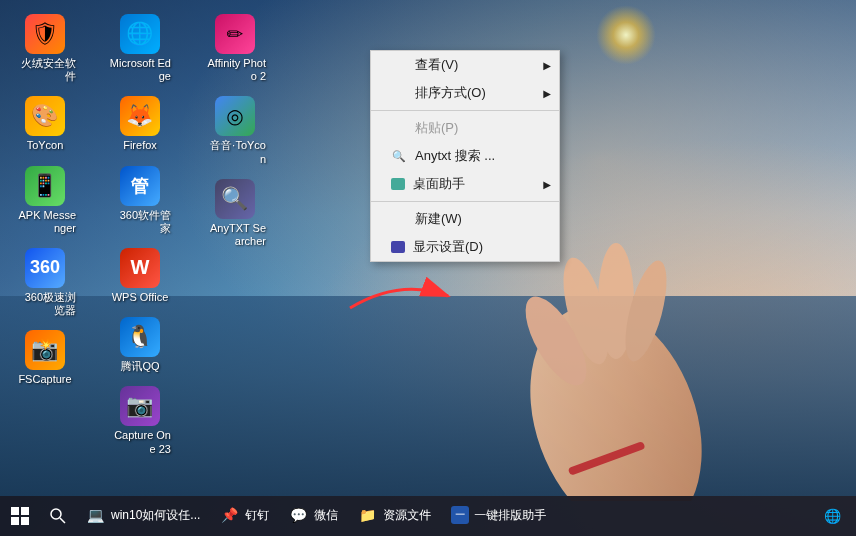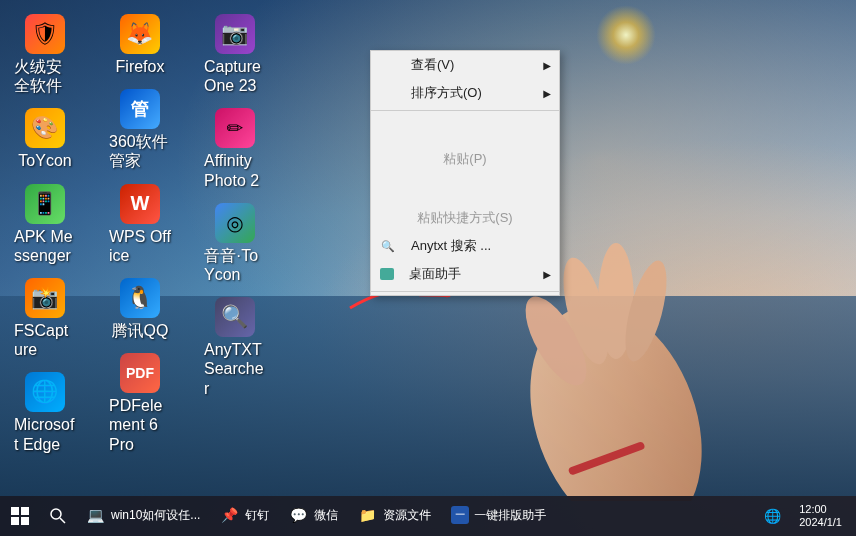--- a/index.html
+++ b/index.html
@@ -81,57 +81,56 @@
       border-radius: 8px;
       display: flex;
       align-items: center;
       justify-content: center;
       font-size: 22px;
       margin-bottom: 3px;
       position: relative;
     }
 
     .icon-label {
-      font-size: 16px;
+      font-size: 11px;
       color: white;
-      text-align: left;
+      text-align: right;
       text-shadow: 1px 1px 2px rgba(0,0,0,0.8);
       line-height: 1.2;
       max-width: 68px;
       word-break: break-all;
     }
 
     
     .context-menu {
       position: absolute;
       top: 50px;
       left: 370px;
       width: 190px;
       background: #f0f0f0;
       border: 1px solid #ccc;
       box-shadow: 3px 3px 8px rgba(0,0,0,0.3);
       z-index: 1000;
       font-size: 13px;
     }
 
     .menu-item {
-      padding: 5px 9px;
-      cursor: pointer;
-      display: flex;
-      align-items: center;
-      gap: 15px;
+      padding: 5px 20px;
+      cursor: pointer;
+      display: flex;
+      align-items: center;
+      gap: 8px;
       color: #222;
       position: relative;
       text-align: center;
     }
 
     .menu-item.disabled {
       color: #999;
       cursor: default;
-      flex-direction: column;
     }
 
     .menu-separator {
       height: 1px;
       background: #ccc;
       margin: 3px 0;
     }
 
     .menu-item .arrow {
       position: absolute;
@@ -284,20 +283,24 @@
     </div>
     <div class="icon-item">
       <div class="icon-img icon-toycon">🎨</div>
       <span class="icon-label">ToYcon</span>
     </div>
     <div class="icon-item">
       <div class="icon-img icon-apk">📱</div>
       <span class="icon-label">APK Messenger</span>
     </div>
     <div class="icon-item">
+      <div class="icon-img icon-browser" style="font-size:18px;font-weight:bold;color:white;background:linear-gradient(135deg,#1155ee,#55aaff)">360</div>
+      <span class="icon-label">360极速浏览器</span>
+    </div>
+    <div class="icon-item">
       <div class="icon-img icon-fscapture">📸</div>
       <span class="icon-label">FSCapture</span>
     </div>
 
     <div class="icon-item">
       <div class="icon-img icon-edge" style="font-size:22px">🌐</div>
       <span class="icon-label">Microsoft Edge</span>
     </div>
     <div class="icon-item">
       <div class="icon-img icon-firefox">🦊</div>
@@ -309,24 +312,20 @@
     </div>
     <div class="icon-item">
       <div class="icon-img icon-wps" style="font-size:20px;font-weight:bold;color:white">W</div>
       <span class="icon-label">WPS Office</span>
     </div>
     <div class="icon-item">
       <div class="icon-img icon-qq">🐧</div>
       <span class="icon-label">腾讯QQ</span>
     </div>
 
-    <div class="icon-item">
-      <div class="icon-img icon-pdf" style="font-size:14px;font-weight:bold;color:white">PDF</div>
-      <span class="icon-label">PDFelement 6 Pro</span>
-    </div>
     <div class="icon-item">
       <div class="icon-img icon-capture">📷</div>
       <span class="icon-label">Capture One 23</span>
     </div>
     <div class="icon-item">
       <div class="icon-img icon-affinity" style="font-size:20px">✏</div>
       <span class="icon-label">Affinity Photo 2</span>
     </div>
     <div class="icon-item">
       <div class="icon-img icon-chrome" style="font-size:20px">◎</div>
@@ -347,34 +346,38 @@
     <div class="menu-item">
       <span class="menu-icon"></span>
       <span>排序方式(O)</span>
       <span class="arrow">▶</span>
     </div>
     <div class="menu-separator"></div>
     <div class="menu-item disabled">
       <span class="menu-icon"></span>
       <span>粘贴(P)</span>
     </div>
-    <div class="menu-item disabled">
-      <span class="menu-icon"></span>
-      <span>粘贴快捷方式(S)</span>
-    </div>
     <div class="menu-item">
       <span class="menu-icon" style="font-size:11px">🔍</span>
       <span>Anytxt 搜索 ...</span>
     </div>
     <div class="menu-item">
       <span class="menu-icon" style="background:#4a9;width:14px;height:12px;display:inline-block;border-radius:2px"></span>
       <span>桌面助手</span>
       <span class="arrow">▶</span>
     </div>
     <div class="menu-separator"></div>
+    <div class="menu-item">
+      <span class="menu-icon"></span>
+      <span>新建(W)</span>
+    </div>
+    <div class="menu-item">
+      <span class="menu-icon" style="background:#44a;width:14px;height:12px;display:inline-block;border-radius:2px"></span>
+      <span>显示设置(D)</span>
+    </div>
   </div>
 
   <svg style="position:absolute;top:268px;left:340px;width:120px;height:50px;z-index:999" viewBox="0 0 120 50">
     <defs>
       <marker id="arrowhead" markerWidth="10" markerHeight="7" refX="9" refY="3.5" orient="auto">
         <polygon points="0 0, 10 3.5, 0 7" fill="#ff3333"></polygon>
       </marker>
     </defs>
     <path d="M10,40 Q60,10 108,28" stroke="#ff3333" stroke-width="3" fill="none" marker-end="url(#arrowhead)"></path>
   </svg>
@@ -413,18 +416,15 @@
       </div>
       <div class="taskbar-item">
         <div class="t-icon" style="background:#2255aa;border-radius:3px;width:18px;height:18px;display:flex;align-items:center;justify-content:center;font-size:10px;color:white">一</div>
         <span>一键排版助手</span>
       </div>
     </div>
     <div class="taskbar-right">
       <div class="taskbar-right-item">
         <span style="font-size:14px">🌐</span>
       </div>
-      <div class="taskbar-right-item">
-        <span style="font-size:11px;line-height:1.2">12:00<br>2024/1/1</span>
-      </div>
     </div>
   </div>
 </div>
 
 </body></html>

